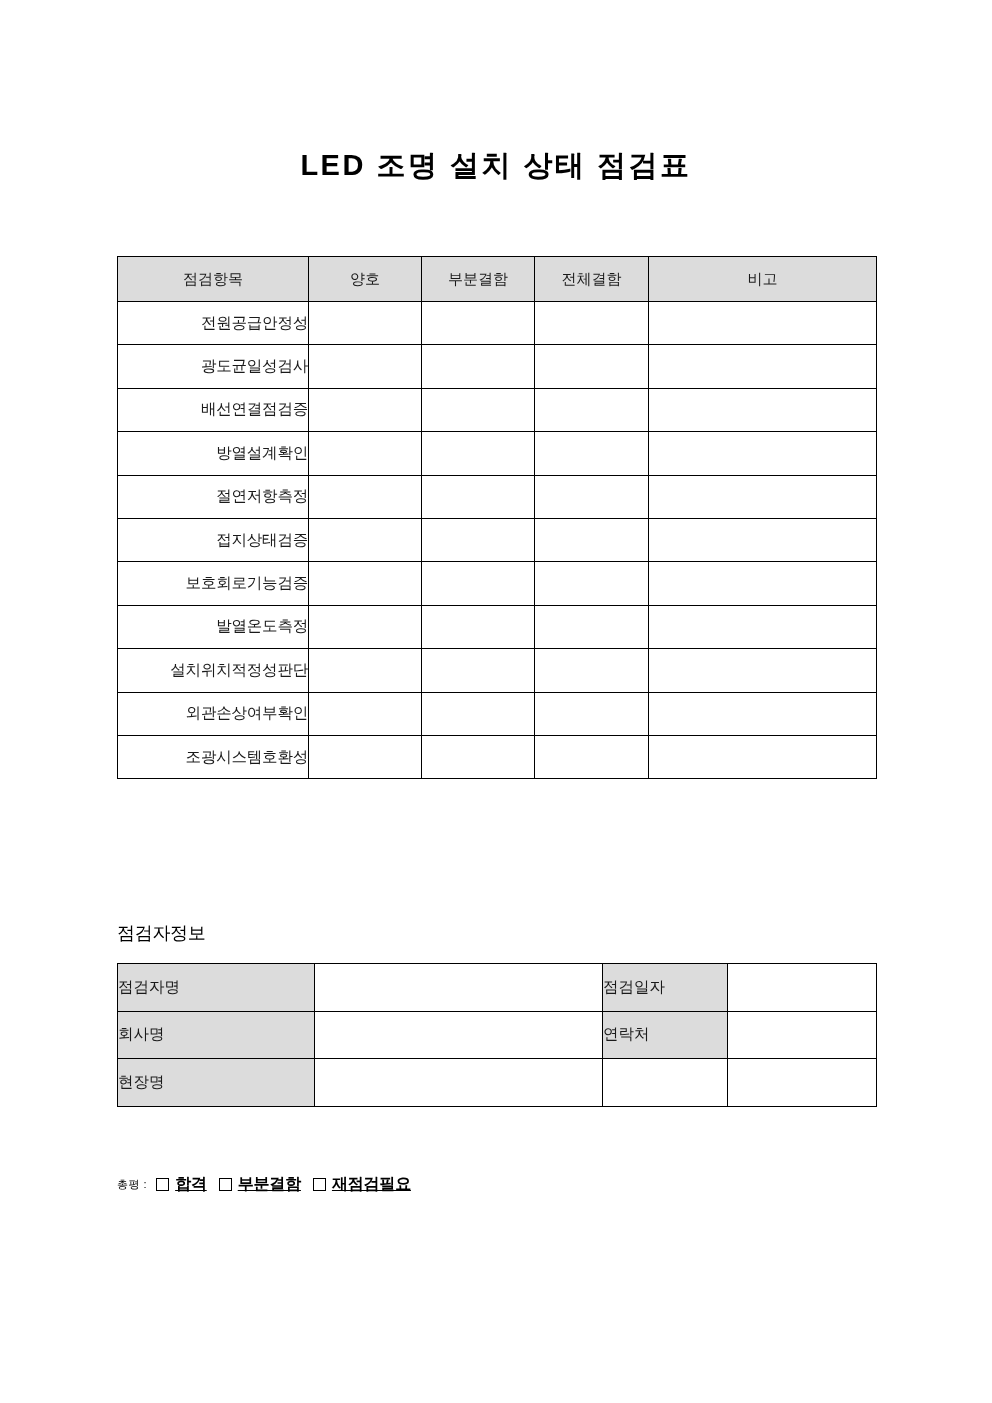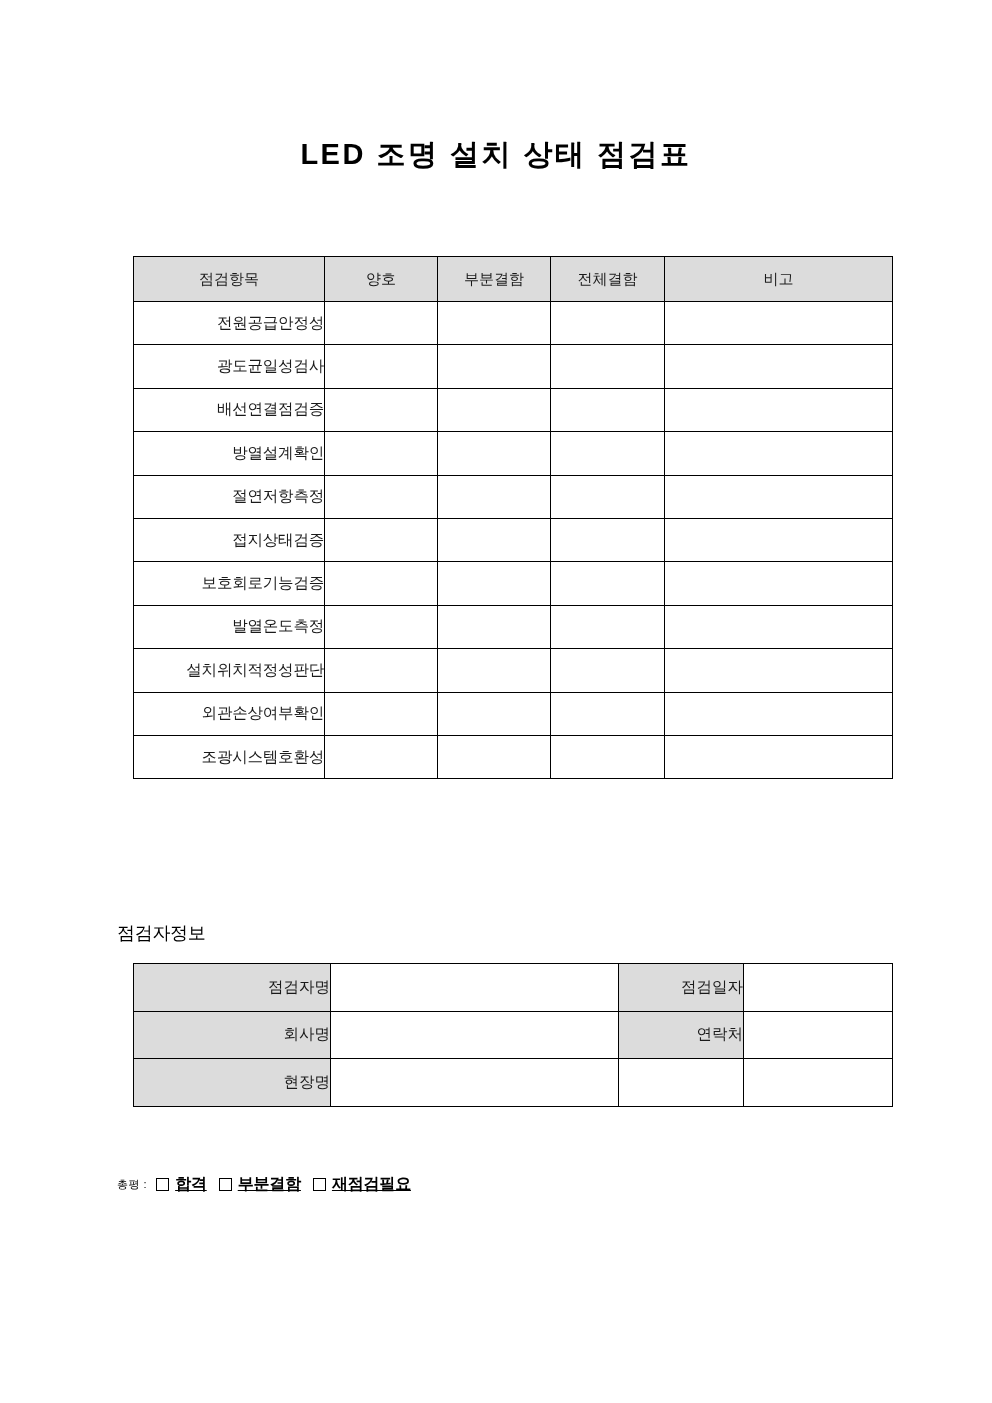--- a/index.html
+++ b/index.html
@@ -17,33 +17,32 @@
   }
   .page {
     position: absolute;
     left: 0; top: 0;
     width: 992px;
     height: 1403px;
   }
   .doc-title {
     position: absolute;
     left: 0;
-    top: 135px;
+    top: 146px;
     width: 992px;
     text-align: center;
     font-size: 29px;
     font-weight: bold;
     letter-spacing: 2.5px;
     color: #000;
   }
   table.grid {
     position: absolute;
     border-collapse: collapse;
     table-layout: fixed;
-    margin-left: 16px;
   }
   table.grid td, table.grid th {
     border: 1px solid #000000;
     padding: 0;
     font-weight: normal;
     font-size: 15px;
     color: #1a1a1a;
     vertical-align: middle;
   }
   
@@ -85,21 +84,21 @@
     font-weight: normal;
     letter-spacing: -0.3px;
   }
   #info-table {
     left: 117px;
     top: 963px;
     width: 759px;
   }
   #info-table td {
     height: 46.5px;
-    text-align: right;
+    text-align: left;
     font-size: 15.5px;
     font-family: Liberation Serif, serif;
   }
   #info-table td.label {
     background: #dcdcdc;
   }
   #info-table td.value {
     background: #ffffff;
   }
   .icol-1 { width: 197px; }

